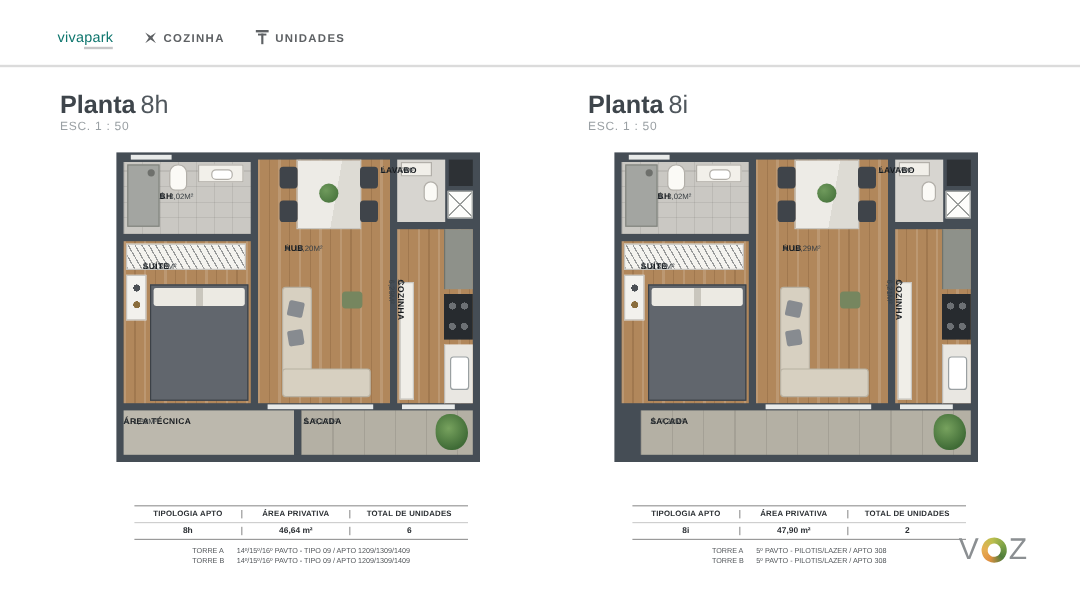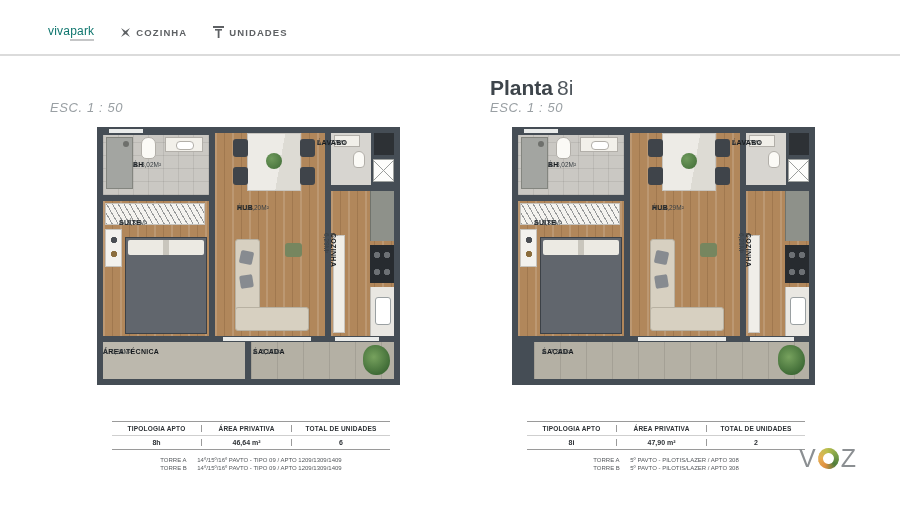--- a/index.html
+++ b/index.html
@@ -11,21 +11,21 @@
   .logo{display:flex;align-items:center;gap:5px;color:#5e6164;}
   .vivapark-text{font-size:12px;font-weight:400;letter-spacing:.2px;color:#0f766e;line-height:1;}
   .vivapark-tag{height:2px;width:24px;background:#c5c6c7;margin:2px 0 0 auto;}
   .logo-text{font-size:9.5px;font-weight:700;letter-spacing:1.1px;color:#5e6164;line-height:1;}
   .hr{position:absolute;left:0;top:54px;width:900px;height:2px;background:#dbdbdb;}
 
   
   .ptitle{position:absolute;top:77px;font-size:21px;line-height:1;color:#3e454b;}
   .ptitle .tb{font-weight:700;}
   .ptitle .tn{font-weight:400;color:#50575d;margin-left:4px;}
-  .pscale{position:absolute;top:100px;font-size:13px;letter-spacing:.6px;color:#9aa0a4;font-style:italic;}
+  .pscale{position:absolute;top:100px;font-size:10px;letter-spacing:.6px;color:#9aa0a4;}
   .tL{left:50px;} .tR{left:490px;}
 
   
   .plan{position:absolute;top:127px;width:303px;height:258px;background:#454d55;}
   .planA{left:97px;} .planB{left:512px;}
   .plan div{position:absolute;box-sizing:border-box;}
 
   .wood{background:#b1875b;background-image:
     repeating-linear-gradient(90deg,rgba(255,255,255,.14) 0 2px,rgba(255,255,255,0) 2px 9px,
       rgba(60,30,5,.14) 9px 10px,rgba(0,0,0,0) 10px 17px);}
@@ -158,20 +158,23 @@
             <rect x="0" y="0" width="11" height="2" fill="#5e6164"></rect>
             <rect x="2" y="3" width="7" height="1.6" fill="#5e6164"></rect>
             <rect x="4.7" y="3" width="1.8" height="9" fill="#5e6164"></rect>
           </svg>
       </span>
       <span class="logo-text">UNIDADES</span>
     </div>
   </div>
   <div class="hr"></div>
 
+  <div class="ptitle tL">
+    <span class="tb">Planta</span><span class="tn">8h</span>
+  </div>
   <div class="pscale tL">ESC. 1 : 50</div>
 
   <div class="ptitle tR">
     <span class="tb">Planta</span><span class="tn">8i</span>
   </div>
   <div class="pscale tR">ESC. 1 : 50</div>
 
   <div class="plan planA">
     <div class="f-bh tile"></div>
     <div class="f-suite wood"></div>

